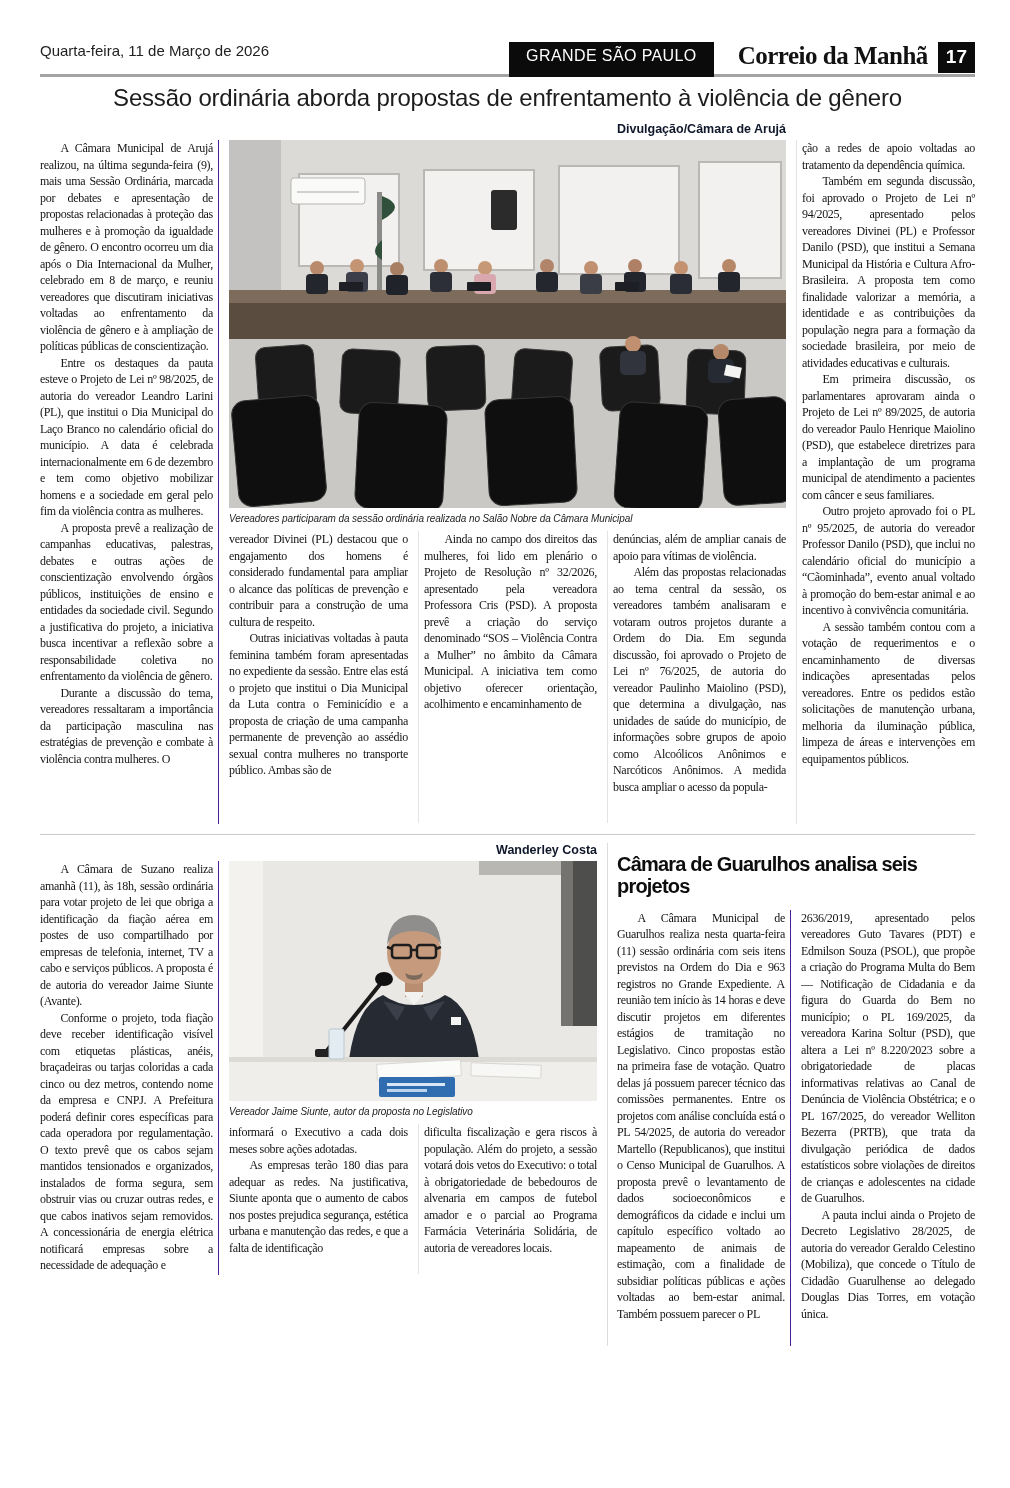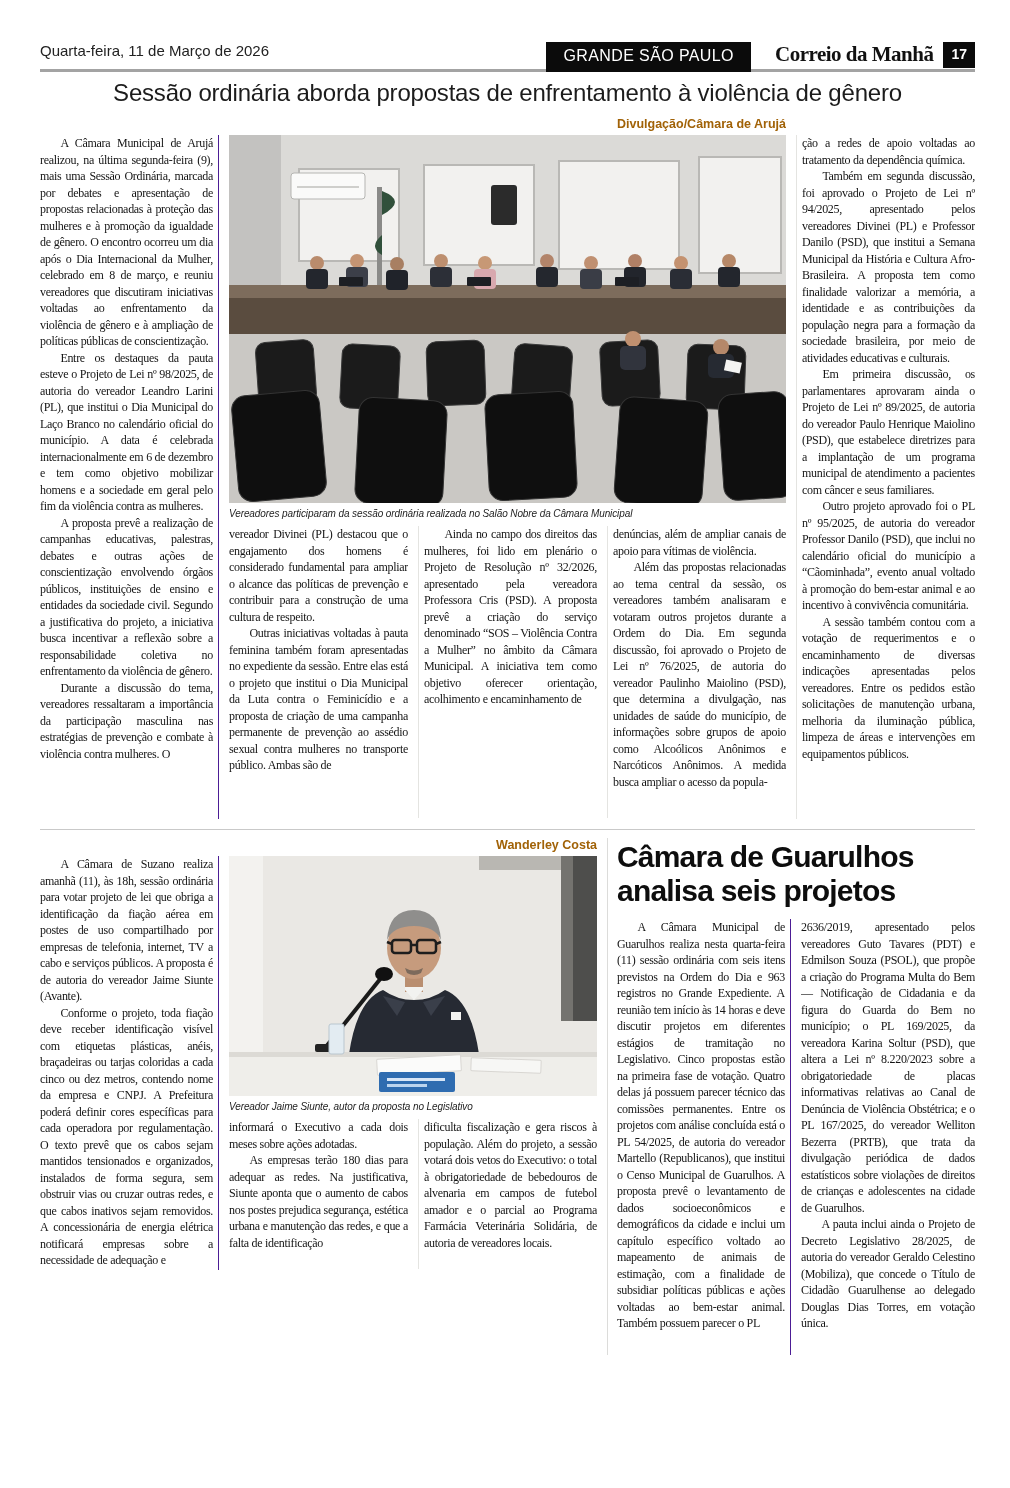--- a/index.html
+++ b/index.html
@@ -4,27 +4,27 @@
 <style>
   html,body{margin:0;padding:0;background:#ffffff;}
   body{width:1010px;height:1488px;overflow:hidden;color:#111;font-family:"Liberation Sans",sans-serif;}
   .page{box-sizing:border-box;width:1010px;height:1488px;padding:42px 35px 0 40px;position:relative;}
 
   
   .hdr{position:relative;display:flex;padding-bottom:10px;}
   .hdr-rule{position:absolute;left:0;right:0;bottom:7px;height:3px;background:#a3a3a3;}
   .hdr-date{flex:1;font-size:15px;color:#222;padding-bottom:2px;}
   .hdr-section{position:relative;z-index:1;background:#0b0b0b;color:#fff;font-weight:400;font-size:16px;letter-spacing:.4px;padding:5px 17px 7px;margin-bottom:-3px;}
-  .hdr-mast{font-family:"Liberation Serif",serif;font-weight:700;font-size:21px;letter-spacing:-.5px;margin:0 10px 0 24px;}
-  .hdr-page{position:relative;z-index:1;background:#0b0b0b;color:#fff;font-weight:700;font-size:14px;padding:4px 8px 5px;margin-bottom:1px;}
+  .hdr-mast{font-family:"Liberation Serif",serif;font-weight:700;font-size:25px;letter-spacing:-.5px;margin:0 10px 0 24px;}
+  .hdr-page{position:relative;z-index:1;background:#0b0b0b;color:#fff;font-weight:700;font-size:19px;padding:4px 8px 5px;margin-bottom:1px;}
 
   h1{margin:14px 0 6px;font-size:51px;line-height:1.07;letter-spacing:-1.5px;font-weight:700;color:#0d0d0d;}
   .subhead{font-size:24px;font-weight:400;color:#1c1c1c;margin:0 0 10px;letter-spacing:-.2px;text-align:center;}
 
-  .credit{font-size:12.5px;font-weight:700;color:#a16207;text-align:right;margin-bottom:4px;}
+  .credit{font-size:12.5px;font-weight:700;color:#0f172a;text-align:right;margin-bottom:4px;}
   .credit1{padding-right:189px;}
 
   .grid1{display:grid;grid-template-columns:179px 557px 179px;column-gap:10px;}
   .mid3{display:grid;grid-template-columns:179px 179px 179px;column-gap:10px;}
 
   .bodycol{font-family:"Liberation Serif",serif;font-size:12px;line-height:16.5px;letter-spacing:-.3px;text-align:justify;color:#141414;overflow:hidden;}
   .bodycol p{margin:0;text-indent:1.7em;}
   .bodycol p.cont{text-indent:0;}
   .h-s1side{height:684px;}
   .h-s1mid{height:292px;}
@@ -33,21 +33,21 @@
   .h-s3col{height:436px;}
   .sepR{border-right:1px solid #4c1d95;padding-right:5px;box-sizing:border-box;}
   .sepL{border-left:1px solid #e4e4e1;padding-left:5px;box-sizing:border-box;}
 
   .photo{display:block;background:#d6d5d2;}
   .caption{font-style:italic;font-size:10px;color:#1d1d1d;padding:5px 0 7px;letter-spacing:-.1px;}
 
   .sect2{margin-top:10px;border-top:1px solid #c9c9c9;padding-top:8px;display:grid;grid-template-columns:557px 368px;column-gap:10px;}
   .story3wrap{border-left:1px solid #dcdcda;padding-left:9px;box-sizing:border-box;}
   h2{margin:2px 0 2px;font-size:34px;line-height:1.09;letter-spacing:-.8px;font-weight:700;color:#0d0d0d;}
-  h3{margin:2px 0 12px;font-size:30px;line-height:1.12;letter-spacing:-.8px;font-weight:700;color:#0d0d0d;}
+  h3{margin:10px 0 12px;font-size:20px;line-height:1.12;letter-spacing:-.8px;font-weight:700;color:#0d0d0d;}
   .grid2{display:grid;grid-template-columns:179px 368px;column-gap:10px;}
   .mid2{display:grid;grid-template-columns:1fr 1fr;column-gap:10px;}
   .grid3{display:grid;grid-template-columns:1fr 1fr;column-gap:10px;}
 </style>
 </head>
 <body>
 
 <div class="page">
 
   <div class="hdr">

